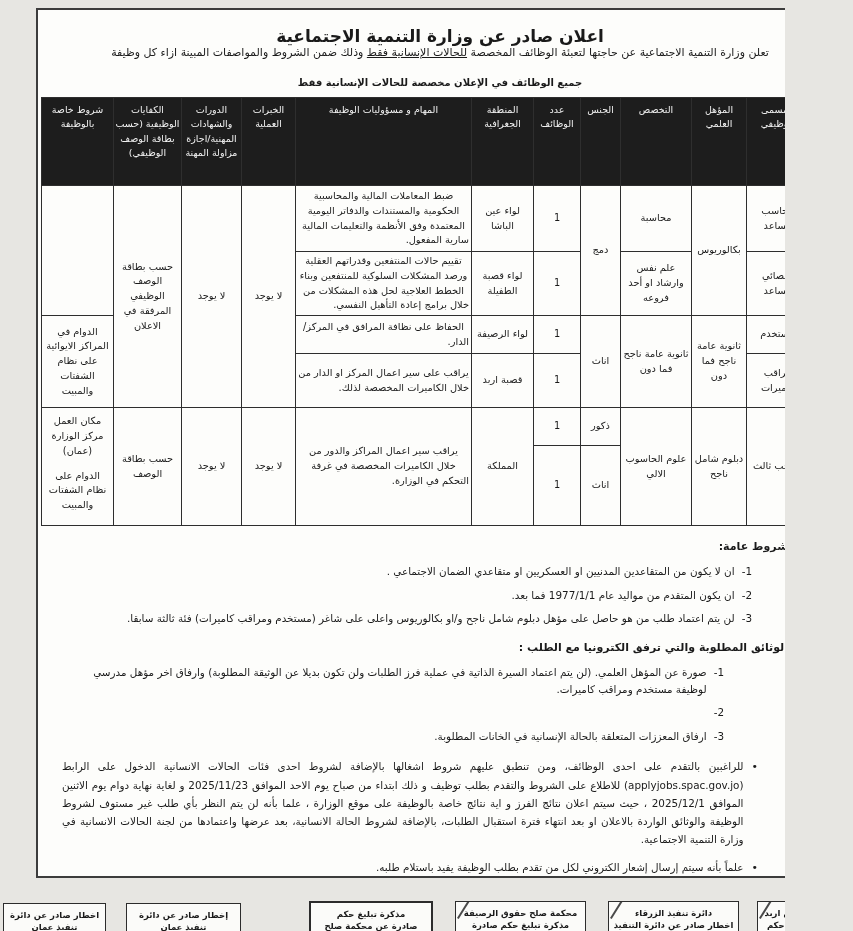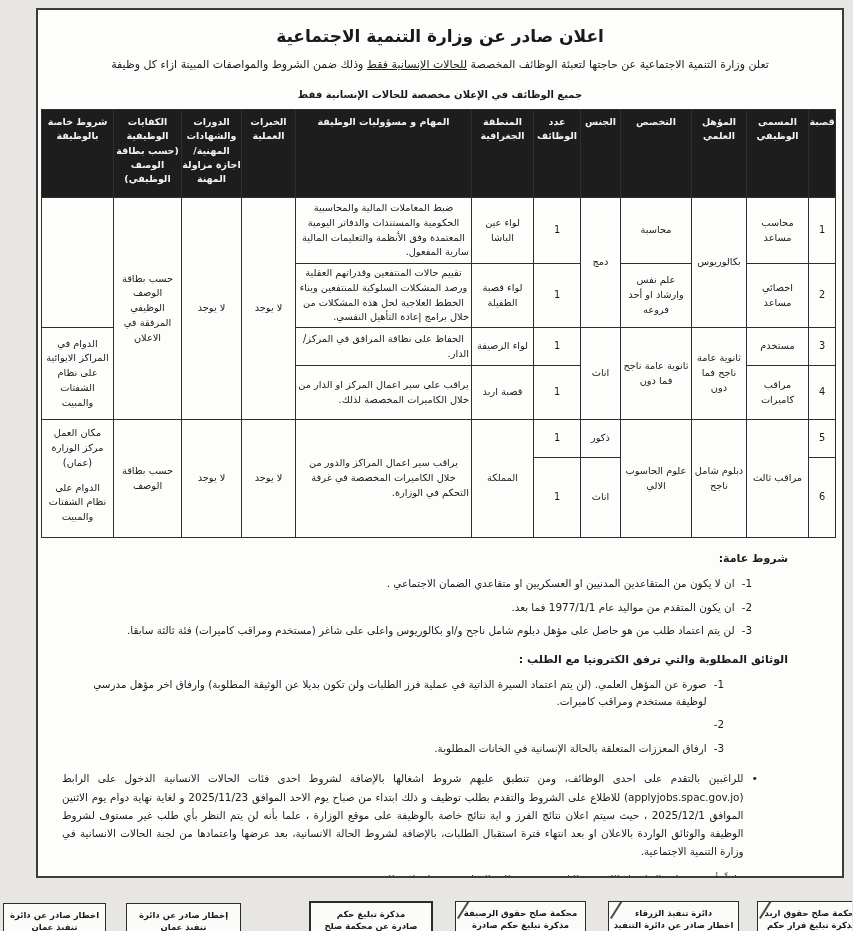--- a/index.html
+++ b/index.html
@@ -1,33 +1,33 @@
 <!DOCTYPE html>
 <html lang="ar"><head>
 <meta charset="utf-8">
 <style>
   * { margin:0; padding:0; box-sizing:border-box; }
   html,body { width:853px; height:931px; overflow:hidden; }
   body { background:#e7e6e2; font-family:"DejaVu Sans", sans-serif; color:#1a1a1a; }
-  .page { position:relative; width:852px; height:931px; overflow:hidden; }
+  .page { position:relative; width:785px; height:931px; overflow:hidden; }
 
   .content-box {
     position:absolute; left:36px; top:8px; width:808px; height:870px;
     background:#fdfdfb; border:2px solid #3c3c3c; direction:rtl; overflow:hidden;
     padding:10px 6px 0 6px;
   }
   .title { text-align:center; font-size:17px; font-weight:bold; margin-top:6px; letter-spacing:.2px; }
-  .subtitle { text-align:center; font-size:11px; margin-top:12px; }
+  .subtitle { text-align:center; font-size:11px; margin-top:0; }
   .subtitle .u { text-decoration:underline; }
   .note { text-align:center; font-size:10px; font-weight:bold; margin-top:18px; }
 
   table.jobs { border-collapse:collapse; table-layout:fixed; width:794px; margin:9px auto 0 auto; }
   table.jobs th, table.jobs td { border:1px solid #2e2e2e; }
   table.jobs thead th {
-    background:#1d1d1d; color:#f2f2f2; font-weight:bold; font-size:9.5px;
+    background:#1d1d1d; color:#f2f2f2; font-weight:normal; font-size:9.5px;
     vertical-align:top; padding:5px 0; line-height:1.5; height:88px;
   }
   table.jobs td {
     font-size:9.8px; text-align:center; vertical-align:middle; padding:2px; line-height:1.5;
     background:#fdfdfb;
   }
   td.tasks { text-align:justify; text-align-last:right; vertical-align:top; padding:4px 5px; line-height:1.55; }
   td.vtop { vertical-align:top; padding-top:6px; }
   .r1 { height:66px; } .r2 { height:64px; } .r3 { height:38px; }
   .r4 { height:54px; } .r5 { height:38px; } .r6 { height:80px; }

